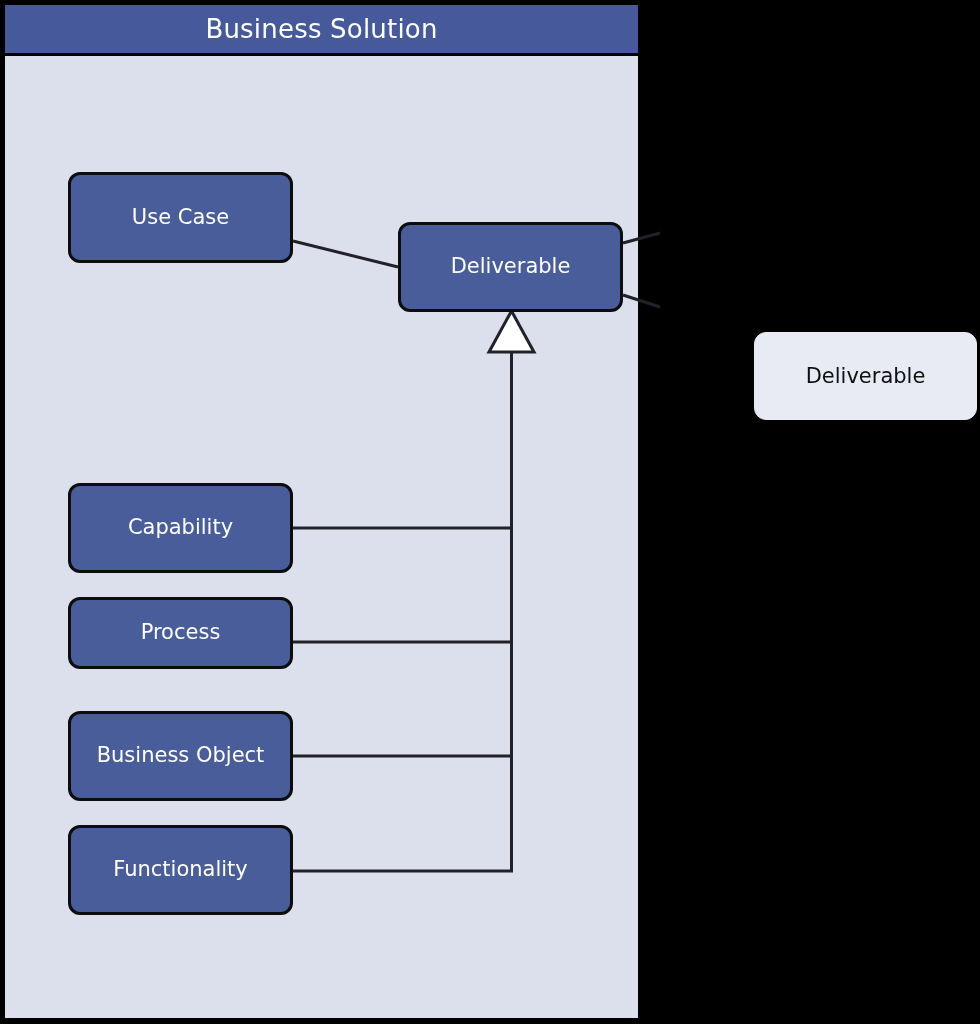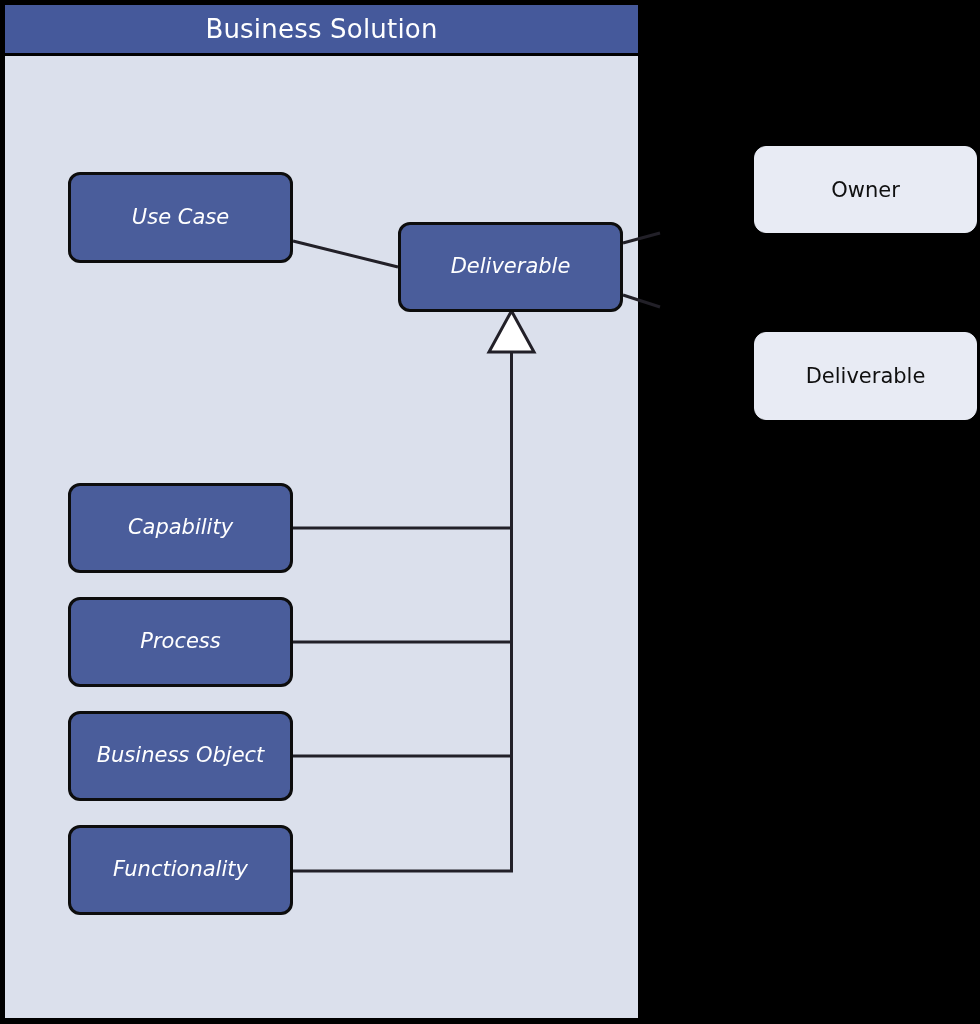--- a/index.html
+++ b/index.html
@@ -58,21 +58,20 @@
   .node {
     position: absolute;
     box-sizing: border-box;
     background: #4a5d9b;
     border: 3px solid #0d0d0d;
     border-radius: 12px;
     display: flex;
     align-items: center;
     justify-content: center;
     z-index: 4;
-    font-style: italic;
   }
   .node-label {
     color: #ffffff;
     font-size: 21px;
     white-space: nowrap;
     text-align: center;
     line-height: 1.1;
   }
 
   
@@ -148,33 +147,30 @@
   </div>
 
   <div class="node" style="left:398px; top:222px; width:225px; height:90px;">
     <span class="node-label">Deliverable</span>
   </div>
 
   <div class="node" style="left:68px;  top:483px; width:225px; height:90px;">
     <span class="node-label">Capability</span>
   </div>
 
-  <div class="node" style="left:68px;  top:597px; width:225px; height:90px;">
+  <div class="node" style="left:68px;  top:597px; width:225px; height:72px;">
     <span class="node-label">Process</span>
   </div>
 
   <div class="node" style="left:68px;  top:825px; width:225px; height:90px;">
     <span class="node-label">Functionality</span>
   </div>
 
   <div class="node" style="left:68px;  top:711px; width:225px; height:90px;">
     <span class="node-label">Business Object</span>
   </div>
 
-  <div class="chip" style="left:754px; top:146px; width:223px; height:87px;">
-    <span class="chip-label">Owner</span>
-  </div>
 
   <div class="chip" style="left:754px; top:332px; width:223px; height:88px;">
     <span class="chip-label">Deliverable</span>
   </div>
 
 </div>
 
 </body></html>

